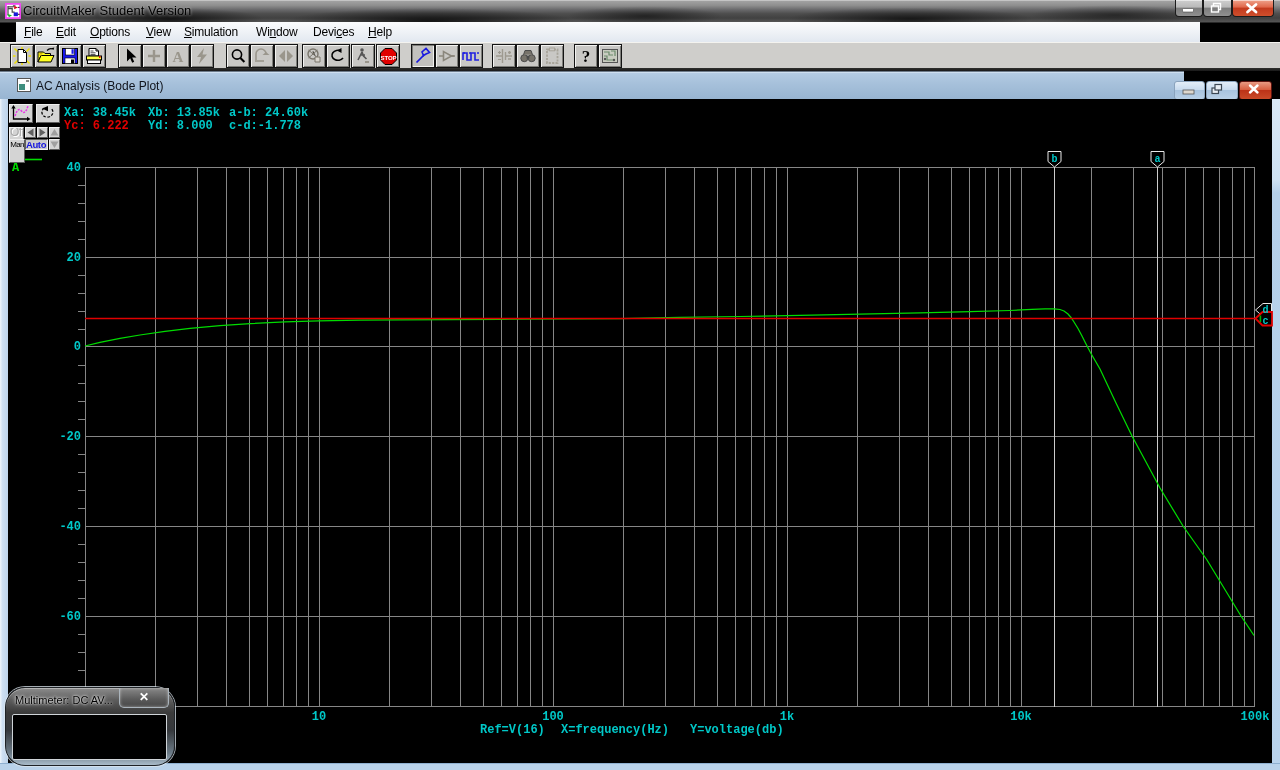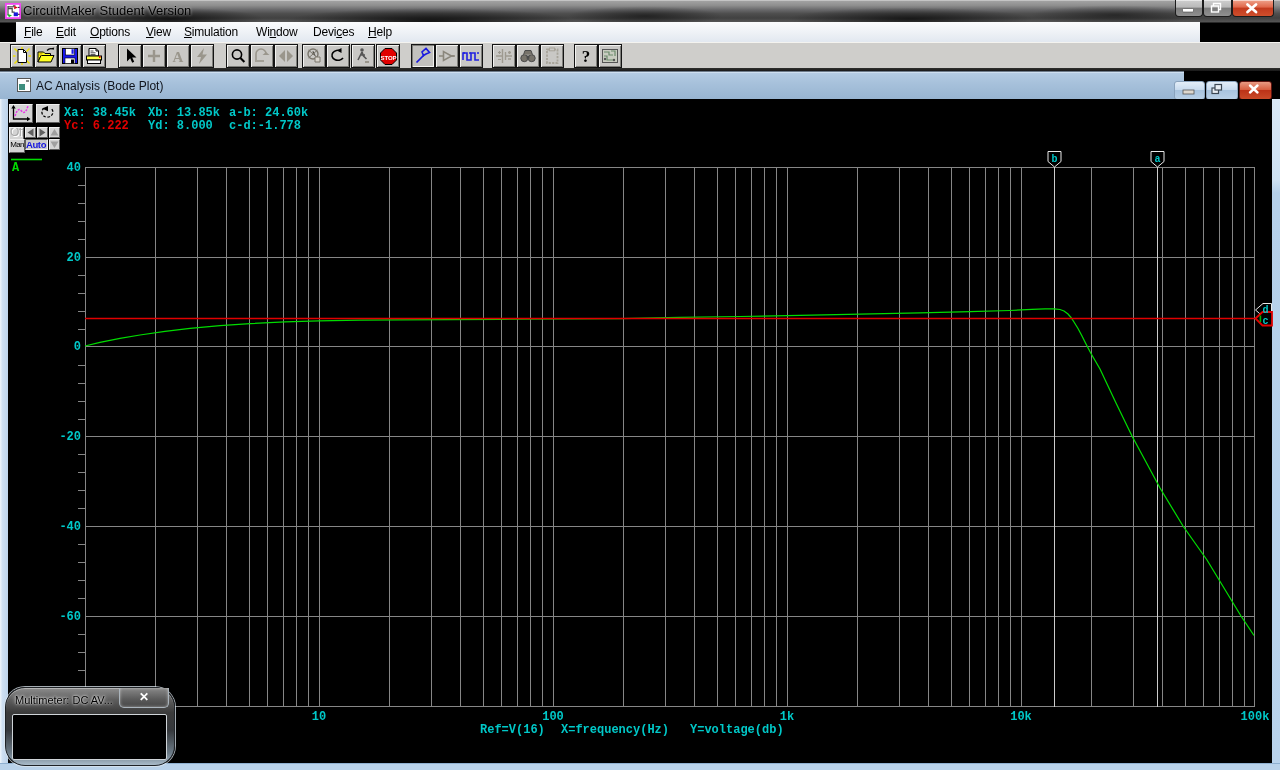--- a/index.html
+++ b/index.html
@@ -394,21 +394,21 @@
 <div class="abs raised" style="left:37px;top:127px;width:11px;height:11px">
     <svg width="9" height="9" viewBox="0 0 9 9" style="position:absolute;left:0;top:0">
       <path d="M1.5 0.5 v8 L7.5 4.5 z" fill="#606060"></path>
     </svg>
   </div>
 <div class="abs raised" style="left:49px;top:127px;width:11px;height:11px">
     <svg width="9" height="9" viewBox="0 0 9 9" style="position:absolute;left:0;top:0">
       <path d="M4.5 1 L8.5 7.5 H0.5 z" fill="#a0a0a0"></path>
     </svg>
   </div>
-<div class="abs raised" style="left:9px;top:139px;width:16px;height:14px;color:#000;font-size:8px;letter-spacing:-0.7px;text-align:center;line-height:10px;overflow:hidden">Man</div>
+<div class="abs raised" style="left:9px;top:139px;width:16px;height:24px;color:#000;font-size:8px;letter-spacing:-0.7px;text-align:center;line-height:10px;overflow:hidden">Man</div>
 <div class="abs sunken" style="left:25px;top:139px;width:23px;height:11px;color:#1515e0;font-weight:bold;font-size:9.5px;letter-spacing:-0.4px;text-align:left;line-height:10px;overflow:hidden">Auto</div>
 <div class="abs raised" style="left:49px;top:139px;width:11px;height:11px">
     <svg width="9" height="9" viewBox="0 0 9 9" style="position:absolute;left:0;top:0">
       <path d="M4.5 8 L8.5 1.5 H0.5 z" fill="#a0a0a0"></path>
     </svg>
   </div>
 
 <div id="mm" class="abs">
   <div class="abs mtitle">Multimeter: DC AV...</div>
   <div class="abs mx">✕</div>

